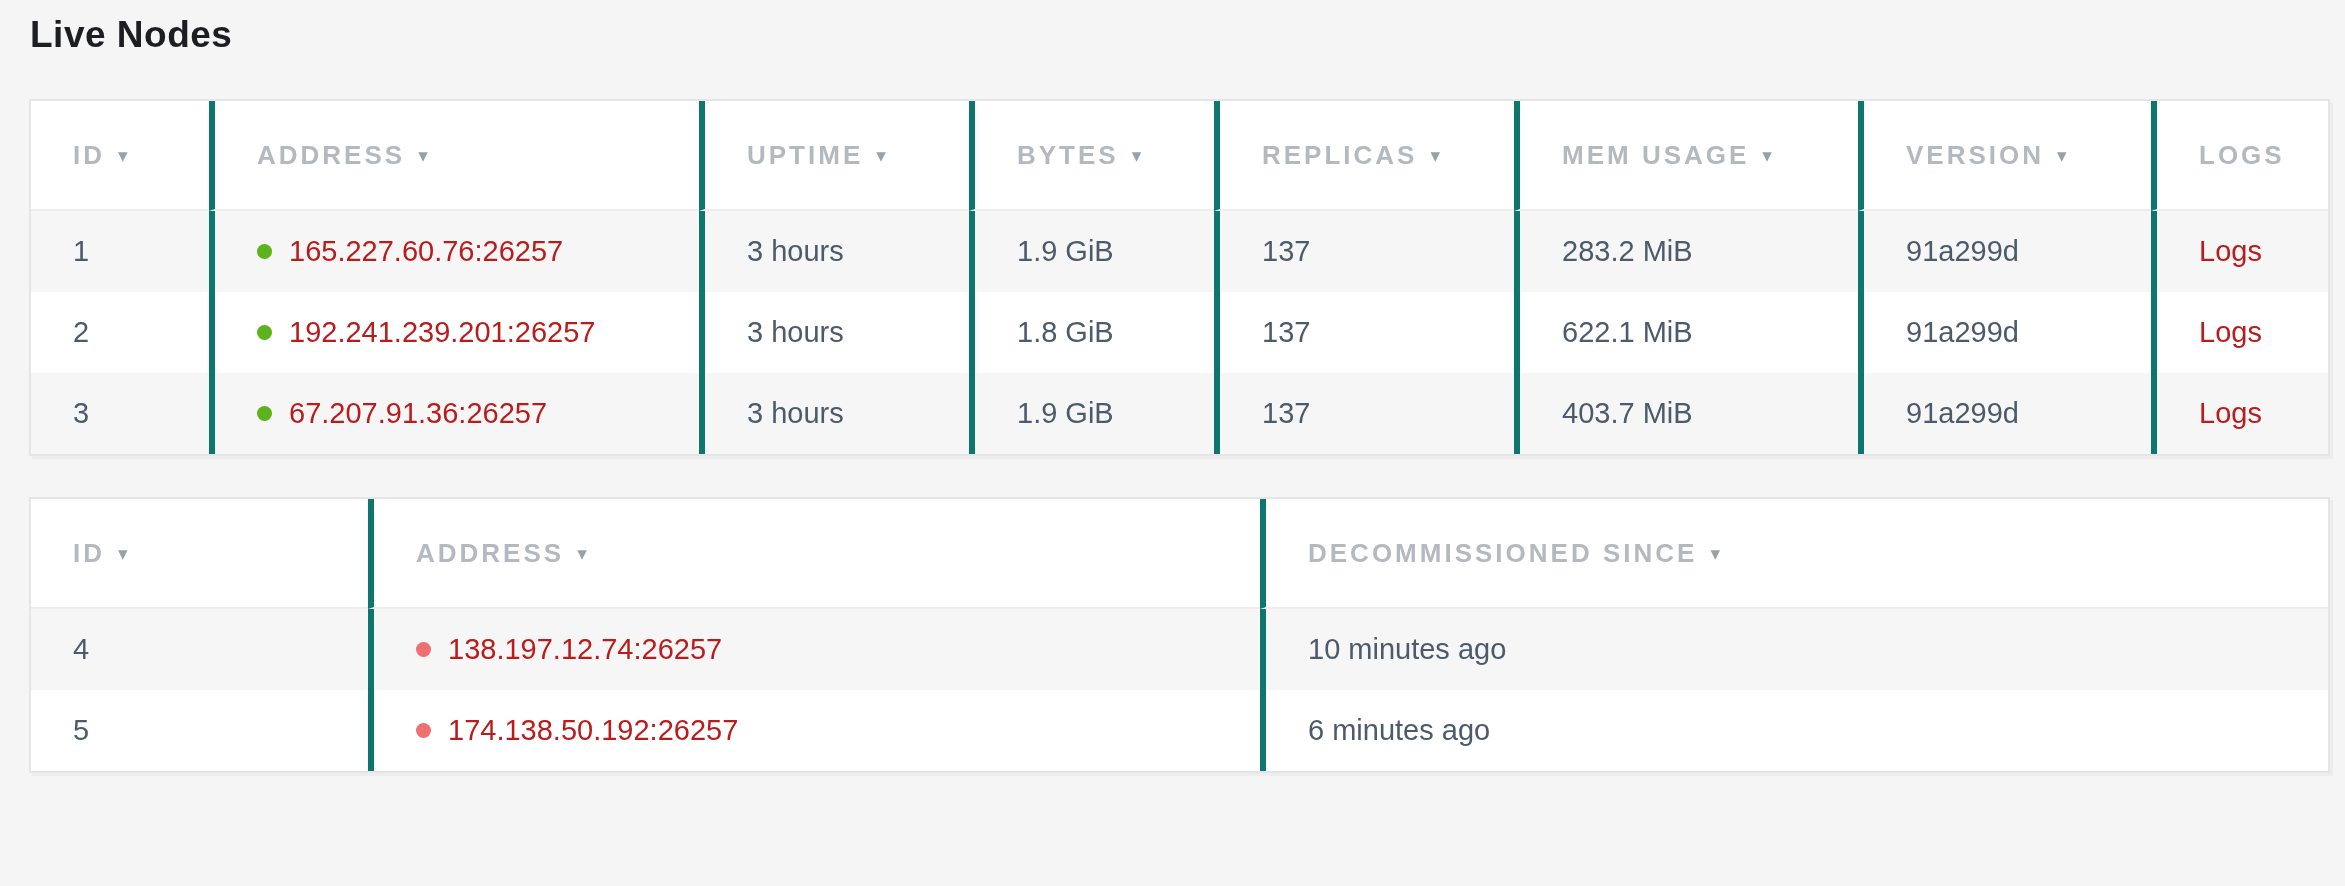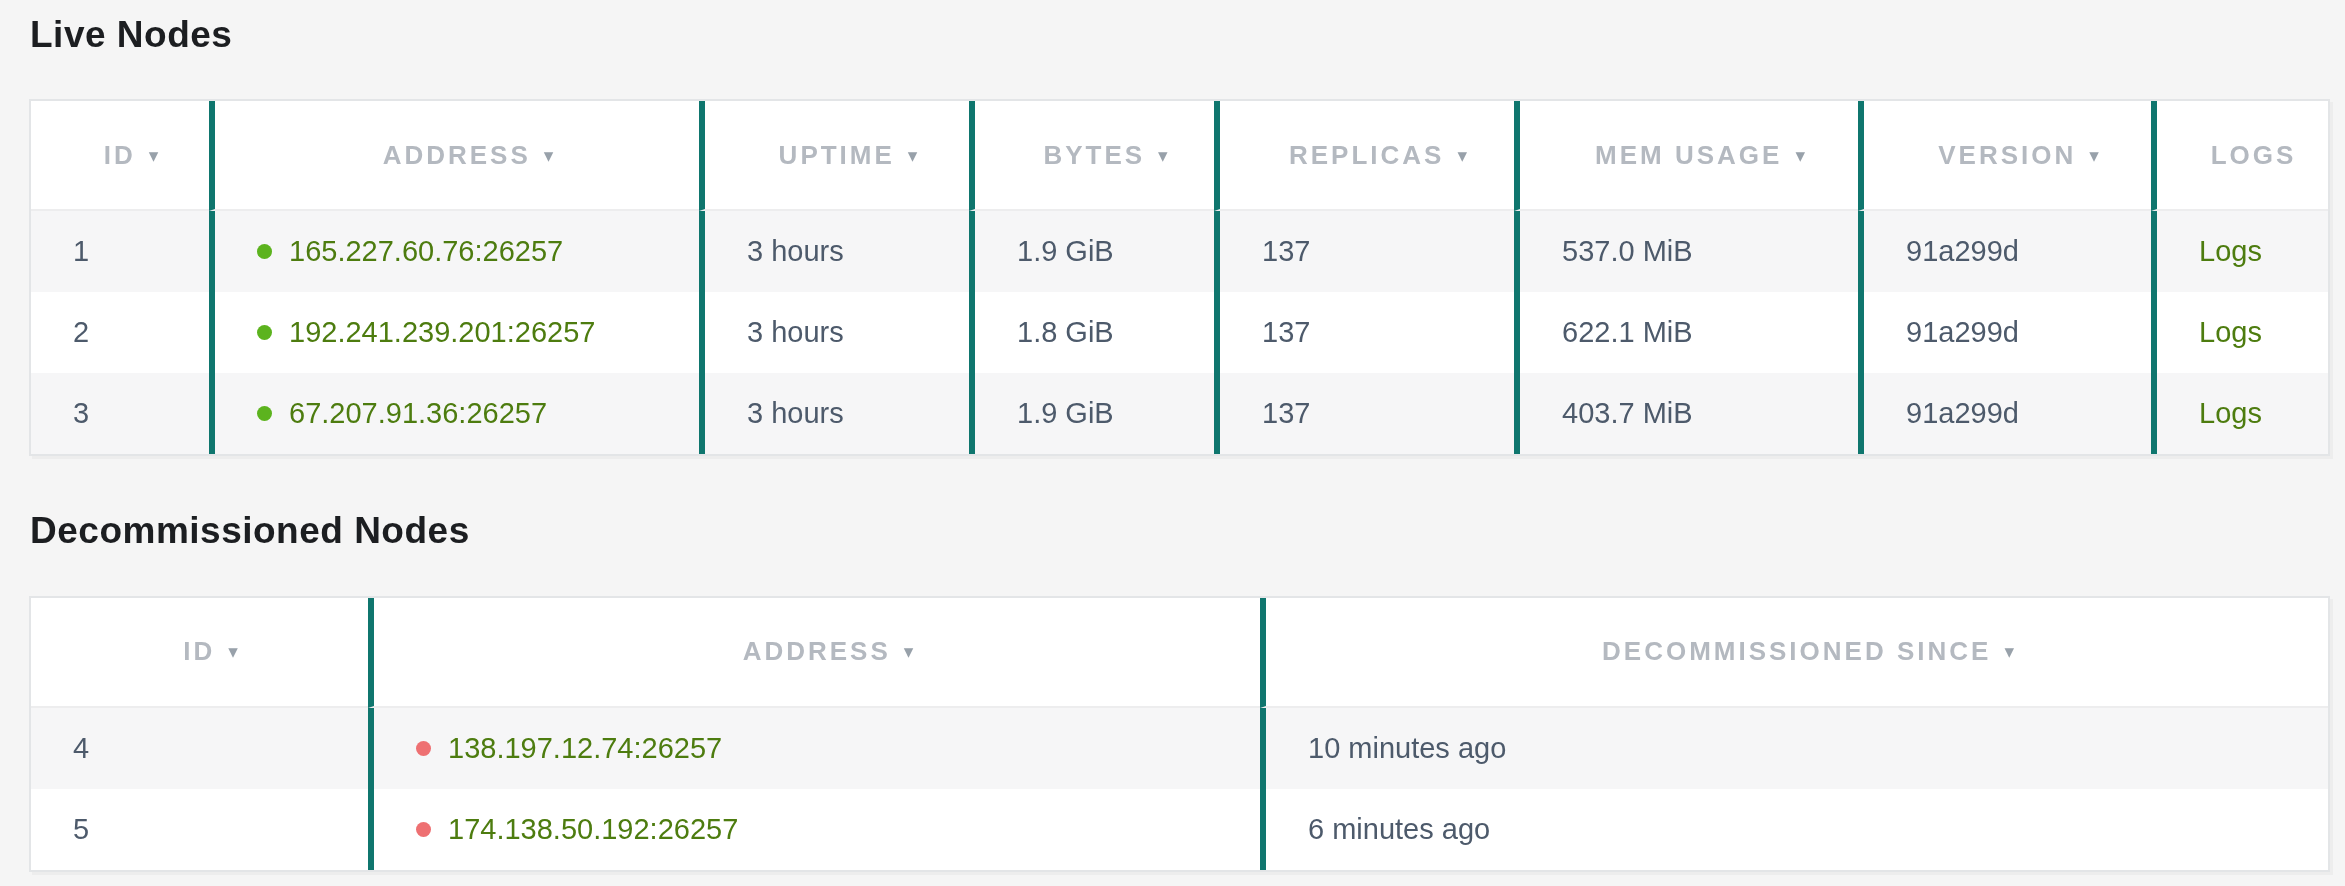--- a/index.html
+++ b/index.html
@@ -46,41 +46,40 @@
   }
   th {
     height: 110px;
     background: #ffffff;
     color: #b4b9c0;
     font-size: 26px;
     font-weight: 700;
     letter-spacing: 3px;
     text-transform: uppercase;
     border-bottom: 2px solid #ededee;
-    text-align: center;
   }
   td {
     height: 81px;
     color: #4d5a6b;
     font-size: 29px;
     font-weight: 400;
   }
   th + th, td + td { border-left: 6px solid #0f766e; }
   tr.stripe td { background: #f6f6f7; }
   tr.plain td  { background: #ffffff; }
   .sort-arrow {
     display: inline-block;
     margin-left: 13px;
     font-size: 19px;
     color: #98a1aa;
     letter-spacing: 0;
     transform: translateY(-2px);
   }
   a.link {
-    color: #4d7c0f;
+    color: #b91c1c;
     text-decoration: none;
   }
   .dot {
     display: inline-block;
     width: 15px;
     height: 15px;
     border-radius: 50%;
     margin-right: 17px;
     vertical-align: 2px;
   }
@@ -136,21 +135,21 @@
       </thead>
       <tbody>
         <tr class="stripe">
           <td>1</td>
           <td>
             <span class="dot live"></span><a class="link" href="#">165.227.60.76:26257</a>
           </td>
           <td>3 hours</td>
           <td>1.9 GiB</td>
           <td>137</td>
-          <td>537.0 MiB</td>
+          <td>283.2 MiB</td>
           <td>91a299d</td>
           <td>
             <a class="link" href="#">Logs</a>
           </td>
         </tr>
         <tr class="plain">
           <td>2</td>
           <td>
             <span class="dot live"></span><a class="link" href="#">192.241.239.201:26257</a>
           </td>
@@ -175,21 +174,20 @@
           <td>91a299d</td>
           <td>
             <a class="link" href="#">Logs</a>
           </td>
         </tr>
       </tbody>
     </table>
   </section>
 
   <section>
-    <h2 class="section-title second">Decommissioned Nodes</h2>
 
     <table class="nodes">
       <colgroup>
         <col style="width:337px">
           <col style="width:892px">
           <col>
       </colgroup>
       <thead>
         <tr>
           <th>

